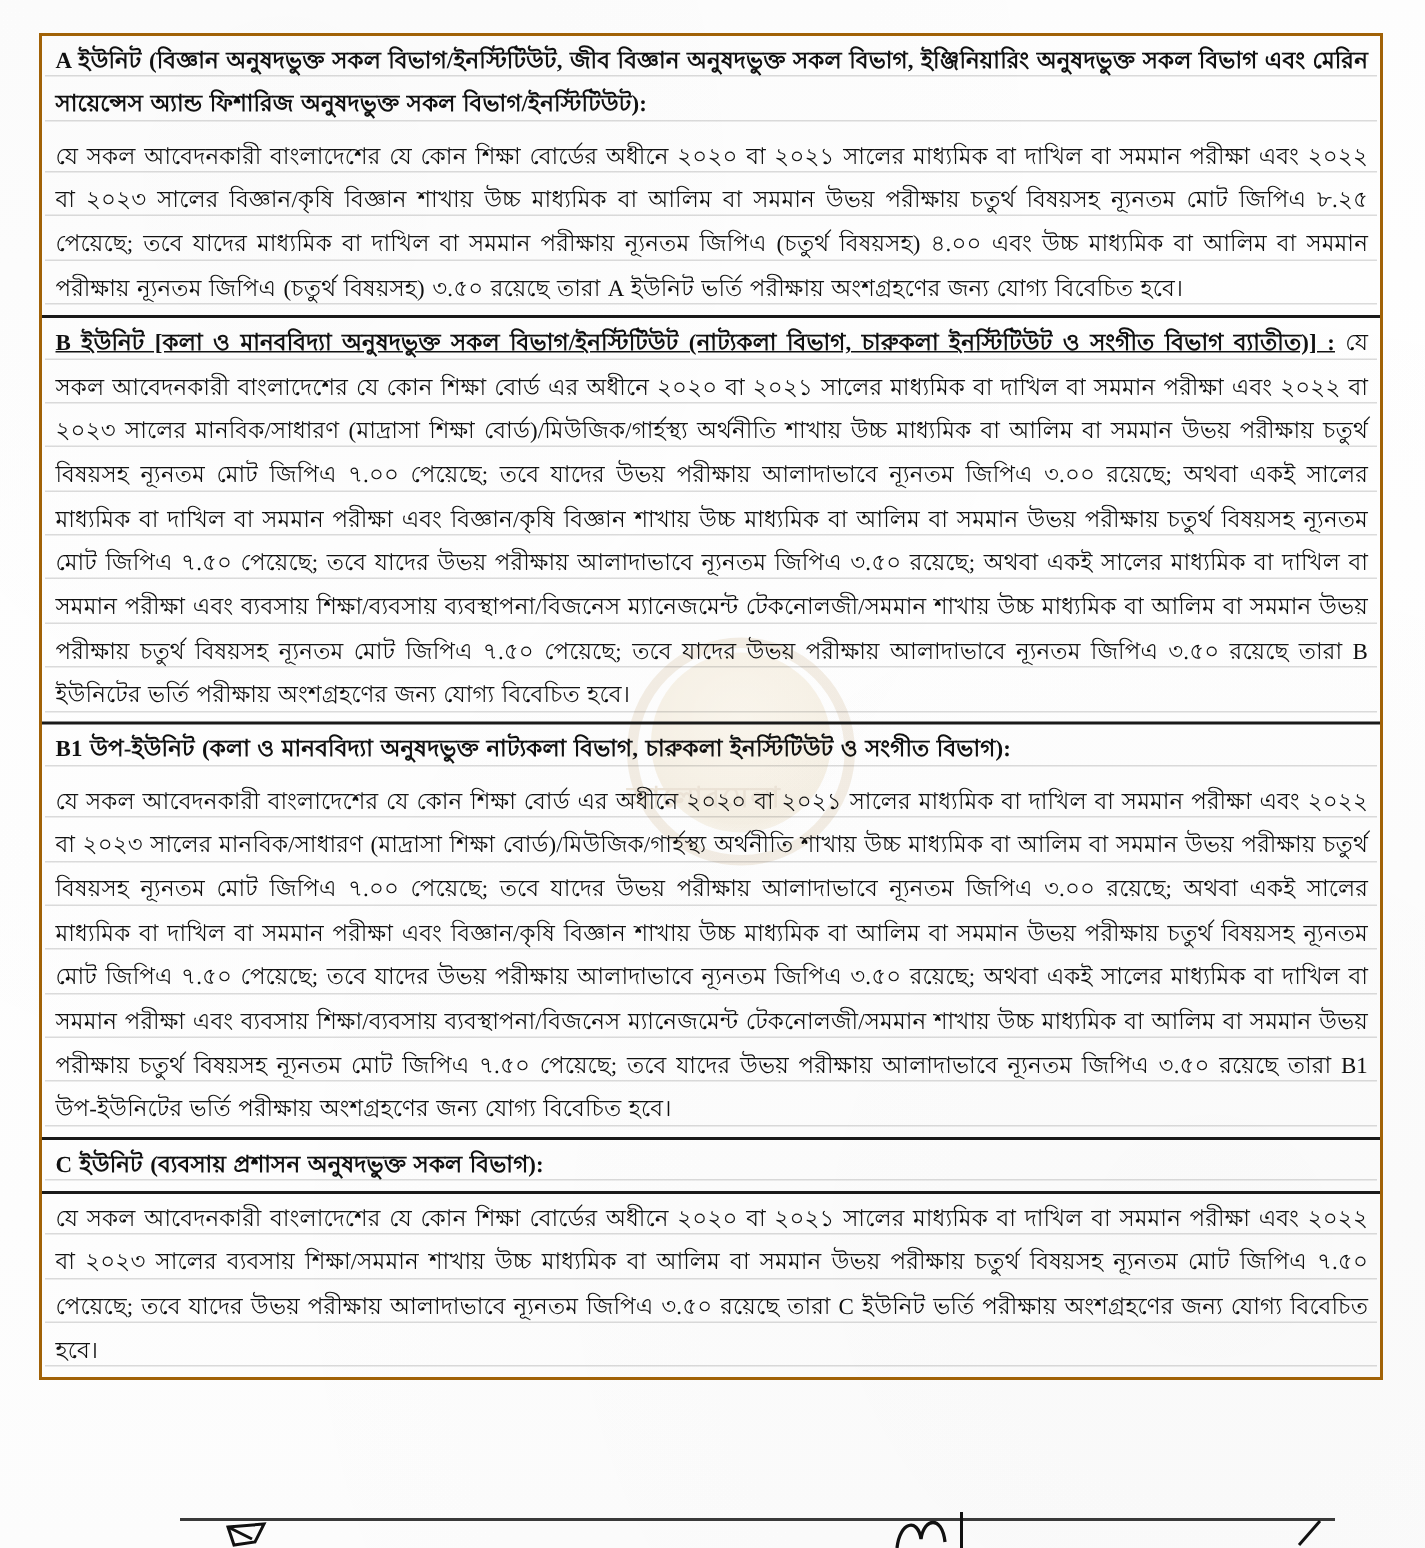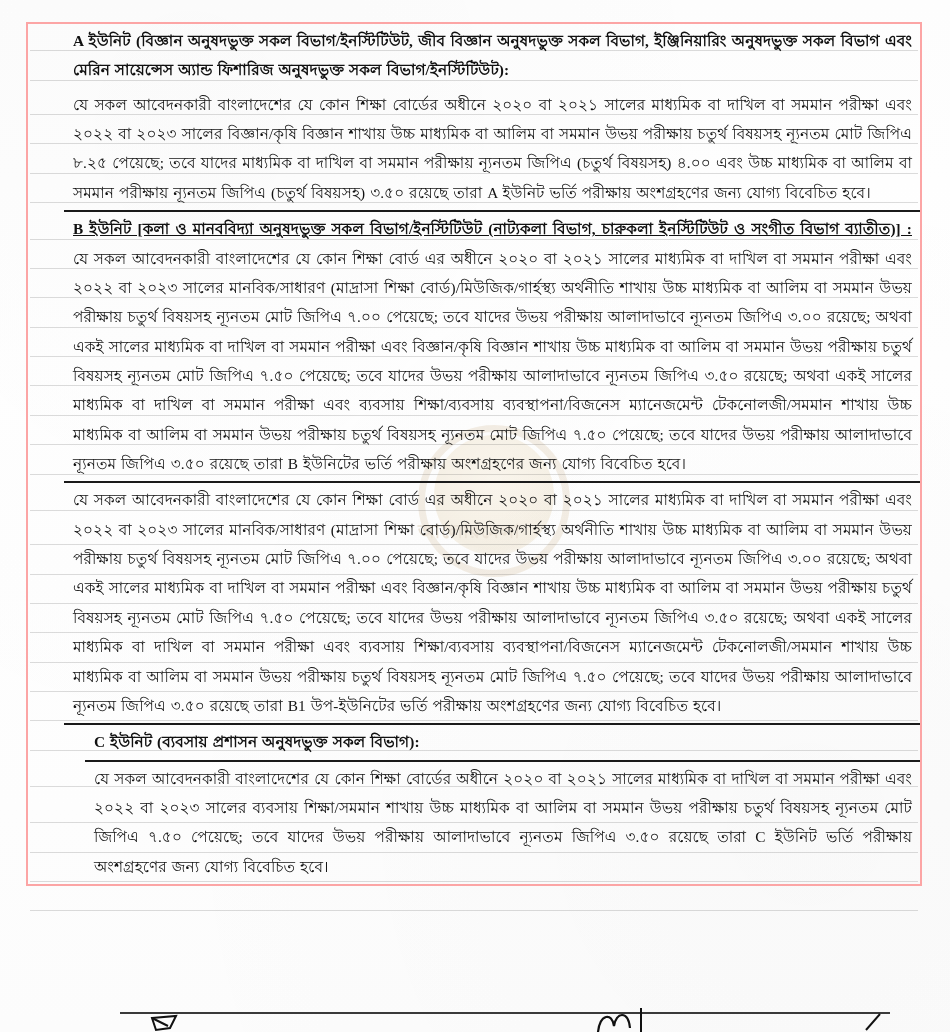--- a/index.html
+++ b/index.html
@@ -63,33 +63,31 @@
     color: #b08a52;
     letter-spacing: 1px;
   }
 
   
   #units-table {
     position: absolute;
     left: 26px;
     top: 22px;
     width: 896px;
-    border: 2px solid #fca5a5;
+    border: 2px solid #a16207;
     box-sizing: border-box;
     z-index: 3;
     background: transparent;
-    padding-left: 36px;
   }
   .unit-block {
     border-bottom: 2px solid #1a1a1a;
     box-sizing: border-box;
   }
   .unit-block:last-child {
     border-bottom: none;
-    margin-left: 21px;
   }
 
   .unit-heading,
   .unit-body {
     padding: 2px 8px 3px 9px;
   }
   .unit-heading {
     font-weight: bold;
   }
   .unit-heading.boxed {
@@ -165,20 +163,21 @@
     <div class="unit-body para">যে সকল আবেদনকারী বাংলাদেশের যে কোন শিক্ষা বোর্ডের অধীনে ২০২০ বা ২০২১ সালের মাধ্যমিক বা দাখিল বা সমমান পরীক্ষা এবং ২০২২ বা ২০২৩ সালের বিজ্ঞান/কৃষি বিজ্ঞান শাখায় উচ্চ মাধ্যমিক বা আলিম বা সমমান উভয় পরীক্ষায় চতুর্থ বিষয়সহ ন্যূনতম মোট জিপিএ ৮.২৫ পেয়েছে; তবে যাদের মাধ্যমিক বা দাখিল বা সমমান পরীক্ষায় ন্যূনতম জিপিএ (চতুর্থ বিষয়সহ) ৪.০০ এবং  উচ্চ মাধ্যমিক বা আলিম বা সমমান পরীক্ষায় ন্যূনতম জিপিএ (চতুর্থ বিষয়সহ) ৩.৫০ রয়েছে তারা A ইউনিট ভর্তি পরীক্ষায় অংশগ্রহণের জন্য যোগ্য বিবেচিত হবে।</div>
   </div>
 
   <div class="unit-block">
     <div class="unit-body para">
       <span class="inline-heading">B ইউনিট [কলা ও মানববিদ্যা অনুষদভুক্ত সকল বিভাগ/ইনস্টিটিউট (নাট্যকলা বিভাগ, চারুকলা ইনস্টিটিউট ও সংগীত বিভাগ ব্যাতীত)] :</span><span> যে সকল আবেদনকারী বাংলাদেশের যে কোন শিক্ষা বোর্ড এর অধীনে ২০২০ বা ২০২১ সালের মাধ্যমিক বা দাখিল বা সমমান পরীক্ষা এবং ২০২২ বা ২০২৩ সালের মানবিক/সাধারণ (মাদ্রাসা শিক্ষা বোর্ড)/মিউজিক/গার্হস্থ্য অর্থনীতি শাখায় উচ্চ মাধ্যমিক বা আলিম বা সমমান উভয় পরীক্ষায় চতুর্থ বিষয়সহ ন্যূনতম মোট জিপিএ ৭.০০ পেয়েছে; তবে যাদের উভয় পরীক্ষায় আলাদাভাবে ন্যূনতম জিপিএ ৩.০০ রয়েছে; </span><span class="alt">অথবা</span><span> একই সালের মাধ্যমিক বা দাখিল বা সমমান পরীক্ষা এবং  বিজ্ঞান/কৃষি বিজ্ঞান শাখায় উচ্চ মাধ্যমিক বা আলিম বা সমমান উভয় পরীক্ষায় চতুর্থ বিষয়সহ ন্যূনতম মোট জিপিএ ৭.৫০ পেয়েছে; তবে যাদের উভয় পরীক্ষায় আলাদাভাবে ন্যূনতম জিপিএ ৩.৫০ রয়েছে; </span><span class="alt">অথবা</span><span> একই সালের মাধ্যমিক বা দাখিল বা সমমান পরীক্ষা এবং ব্যবসায় শিক্ষা/ব্যবসায় ব্যবস্থাপনা/বিজনেস ম্যানেজমেন্ট টেকনোলজী/সমমান শাখায় উচ্চ মাধ্যমিক বা আলিম বা সমমান উভয় পরীক্ষায় চতুর্থ বিষয়সহ ন্যূনতম মোট জিপিএ ৭.৫০ পেয়েছে; তবে যাদের উভয় পরীক্ষায় আলাদাভাবে ন্যূনতম জিপিএ ৩.৫০ রয়েছে তারা B ইউনিটের  ভর্তি পরীক্ষায় অংশগ্রহণের জন্য যোগ্য বিবেচিত হবে।</span>
     </div>
   </div>
 
   <div class="unit-block">
+    <div class="unit-heading para heading-para">B1 উপ-ইউনিট (কলা ও মানববিদ্যা অনুষদভুক্ত নাট্যকলা বিভাগ, চারুকলা ইনস্টিটিউট ও সংগীত বিভাগ):</div>
     <div class="unit-body para">
       <span>যে সকল আবেদনকারী বাংলাদেশের যে কোন শিক্ষা বোর্ড এর অধীনে ২০২০ বা ২০২১ সালের মাধ্যমিক বা দাখিল বা সমমান পরীক্ষা এবং ২০২২ বা ২০২৩ সালের মানবিক/সাধারণ (মাদ্রাসা শিক্ষা বোর্ড)/মিউজিক/গার্হস্থ্য অর্থনীতি শাখায় উচ্চ মাধ্যমিক বা আলিম বা সমমান উভয় পরীক্ষায় চতুর্থ বিষয়সহ ন্যূনতম মোট জিপিএ ৭.০০ পেয়েছে; তবে যাদের উভয় পরীক্ষায় আলাদাভাবে ন্যূনতম জিপিএ ৩.০০ রয়েছে; </span><span class="alt">অথবা</span><span> একই সালের মাধ্যমিক বা দাখিল বা সমমান পরীক্ষা এবং  বিজ্ঞান/কৃষি বিজ্ঞান শাখায় উচ্চ মাধ্যমিক বা আলিম বা সমমান উভয় পরীক্ষায় চতুর্থ বিষয়সহ ন্যূনতম মোট জিপিএ ৭.৫০ পেয়েছে; তবে যাদের উভয় পরীক্ষায় আলাদাভাবে ন্যূনতম জিপিএ ৩.৫০ রয়েছে; </span><span class="alt">অথবা</span><span> একই সালের মাধ্যমিক বা দাখিল বা সমমান পরীক্ষা এবং ব্যবসায় শিক্ষা/ব্যবসায় ব্যবস্থাপনা/বিজনেস ম্যানেজমেন্ট টেকনোলজী/সমমান শাখায় উচ্চ মাধ্যমিক বা আলিম বা সমমান উভয় পরীক্ষায় চতুর্থ বিষয়সহ ন্যূনতম মোট জিপিএ ৭.৫০ পেয়েছে; তবে যাদের উভয় পরীক্ষায় আলাদাভাবে ন্যূনতম জিপিএ ৩.৫০ রয়েছে তারা B1 উপ-ইউনিটের ভর্তি পরীক্ষায় অংশগ্রহণের জন্য যোগ্য বিবেচিত হবে।</span>
     </div>
   </div>
 
   <div class="unit-block">
     <div class="unit-heading boxed para heading-para">C ইউনিট (ব্যবসায় প্রশাসন অনুষদভুক্ত সকল বিভাগ):</div>
     <div class="unit-body para">যে সকল আবেদনকারী বাংলাদেশের যে কোন শিক্ষা বোর্ডের অধীনে ২০২০ বা ২০২১ সালের মাধ্যমিক বা দাখিল বা সমমান পরীক্ষা এবং ২০২২ বা ২০২৩ সালের ব্যবসায় শিক্ষা/সমমান শাখায় উচ্চ মাধ্যমিক বা আলিম বা সমমান উভয় পরীক্ষায় চতুর্থ বিষয়সহ ন্যূনতম মোট জিপিএ ৭.৫০ পেয়েছে; তবে যাদের উভয় পরীক্ষায় আলাদাভাবে ন্যূনতম জিপিএ ৩.৫০ রয়েছে তারা C ইউনিট ভর্তি পরীক্ষায় অংশগ্রহণের জন্য যোগ্য বিবেচিত হবে।</div>
   </div>
 

